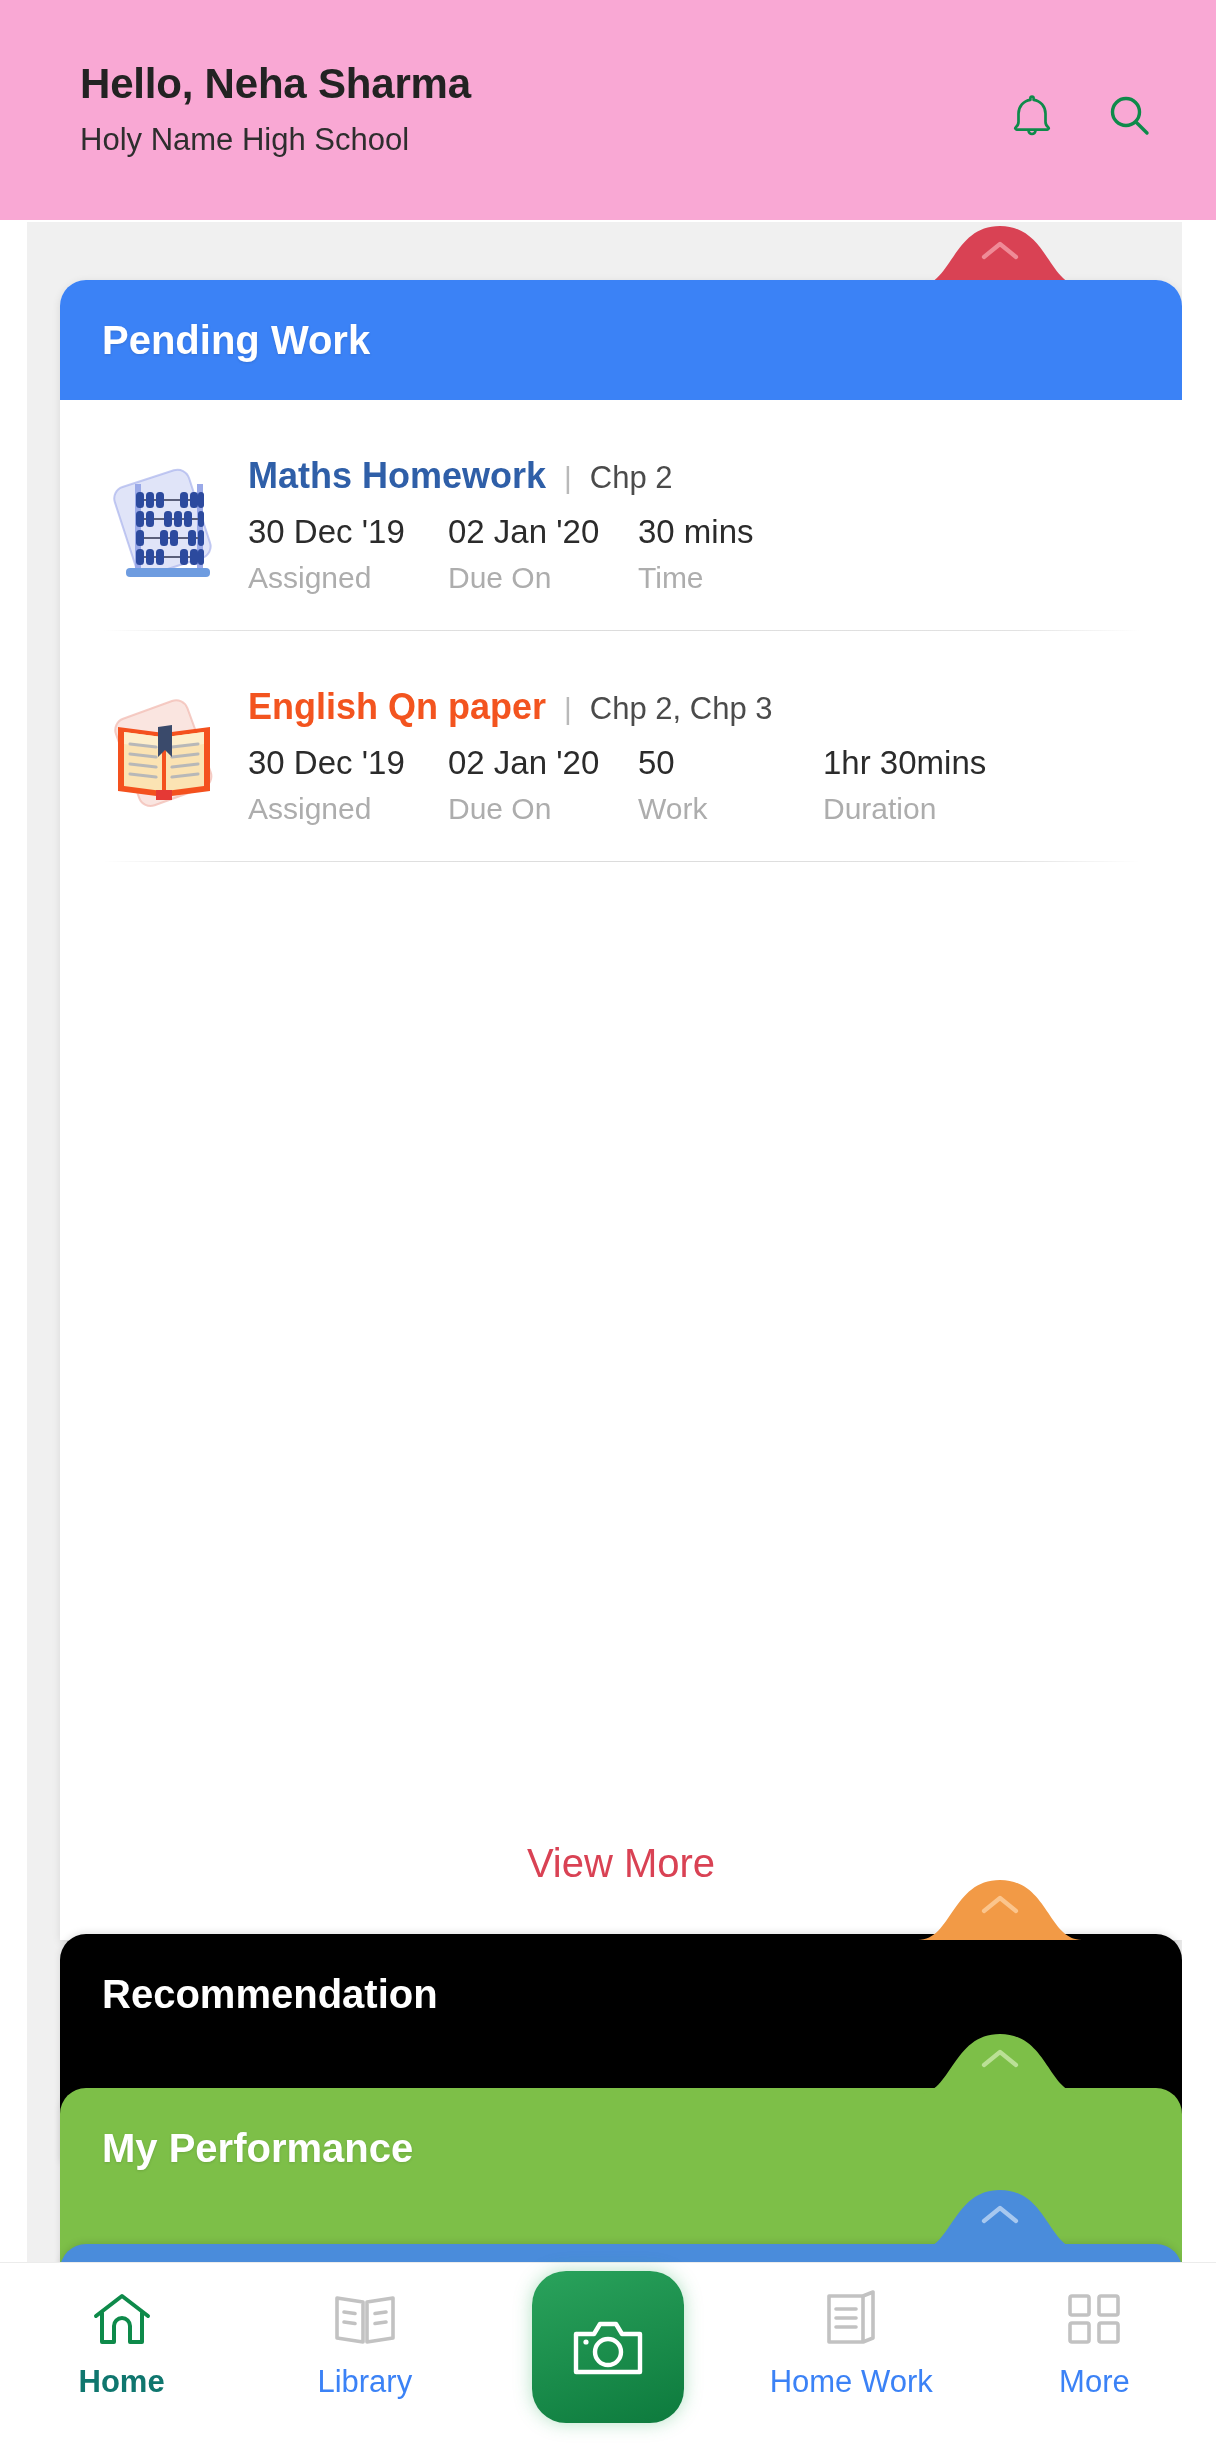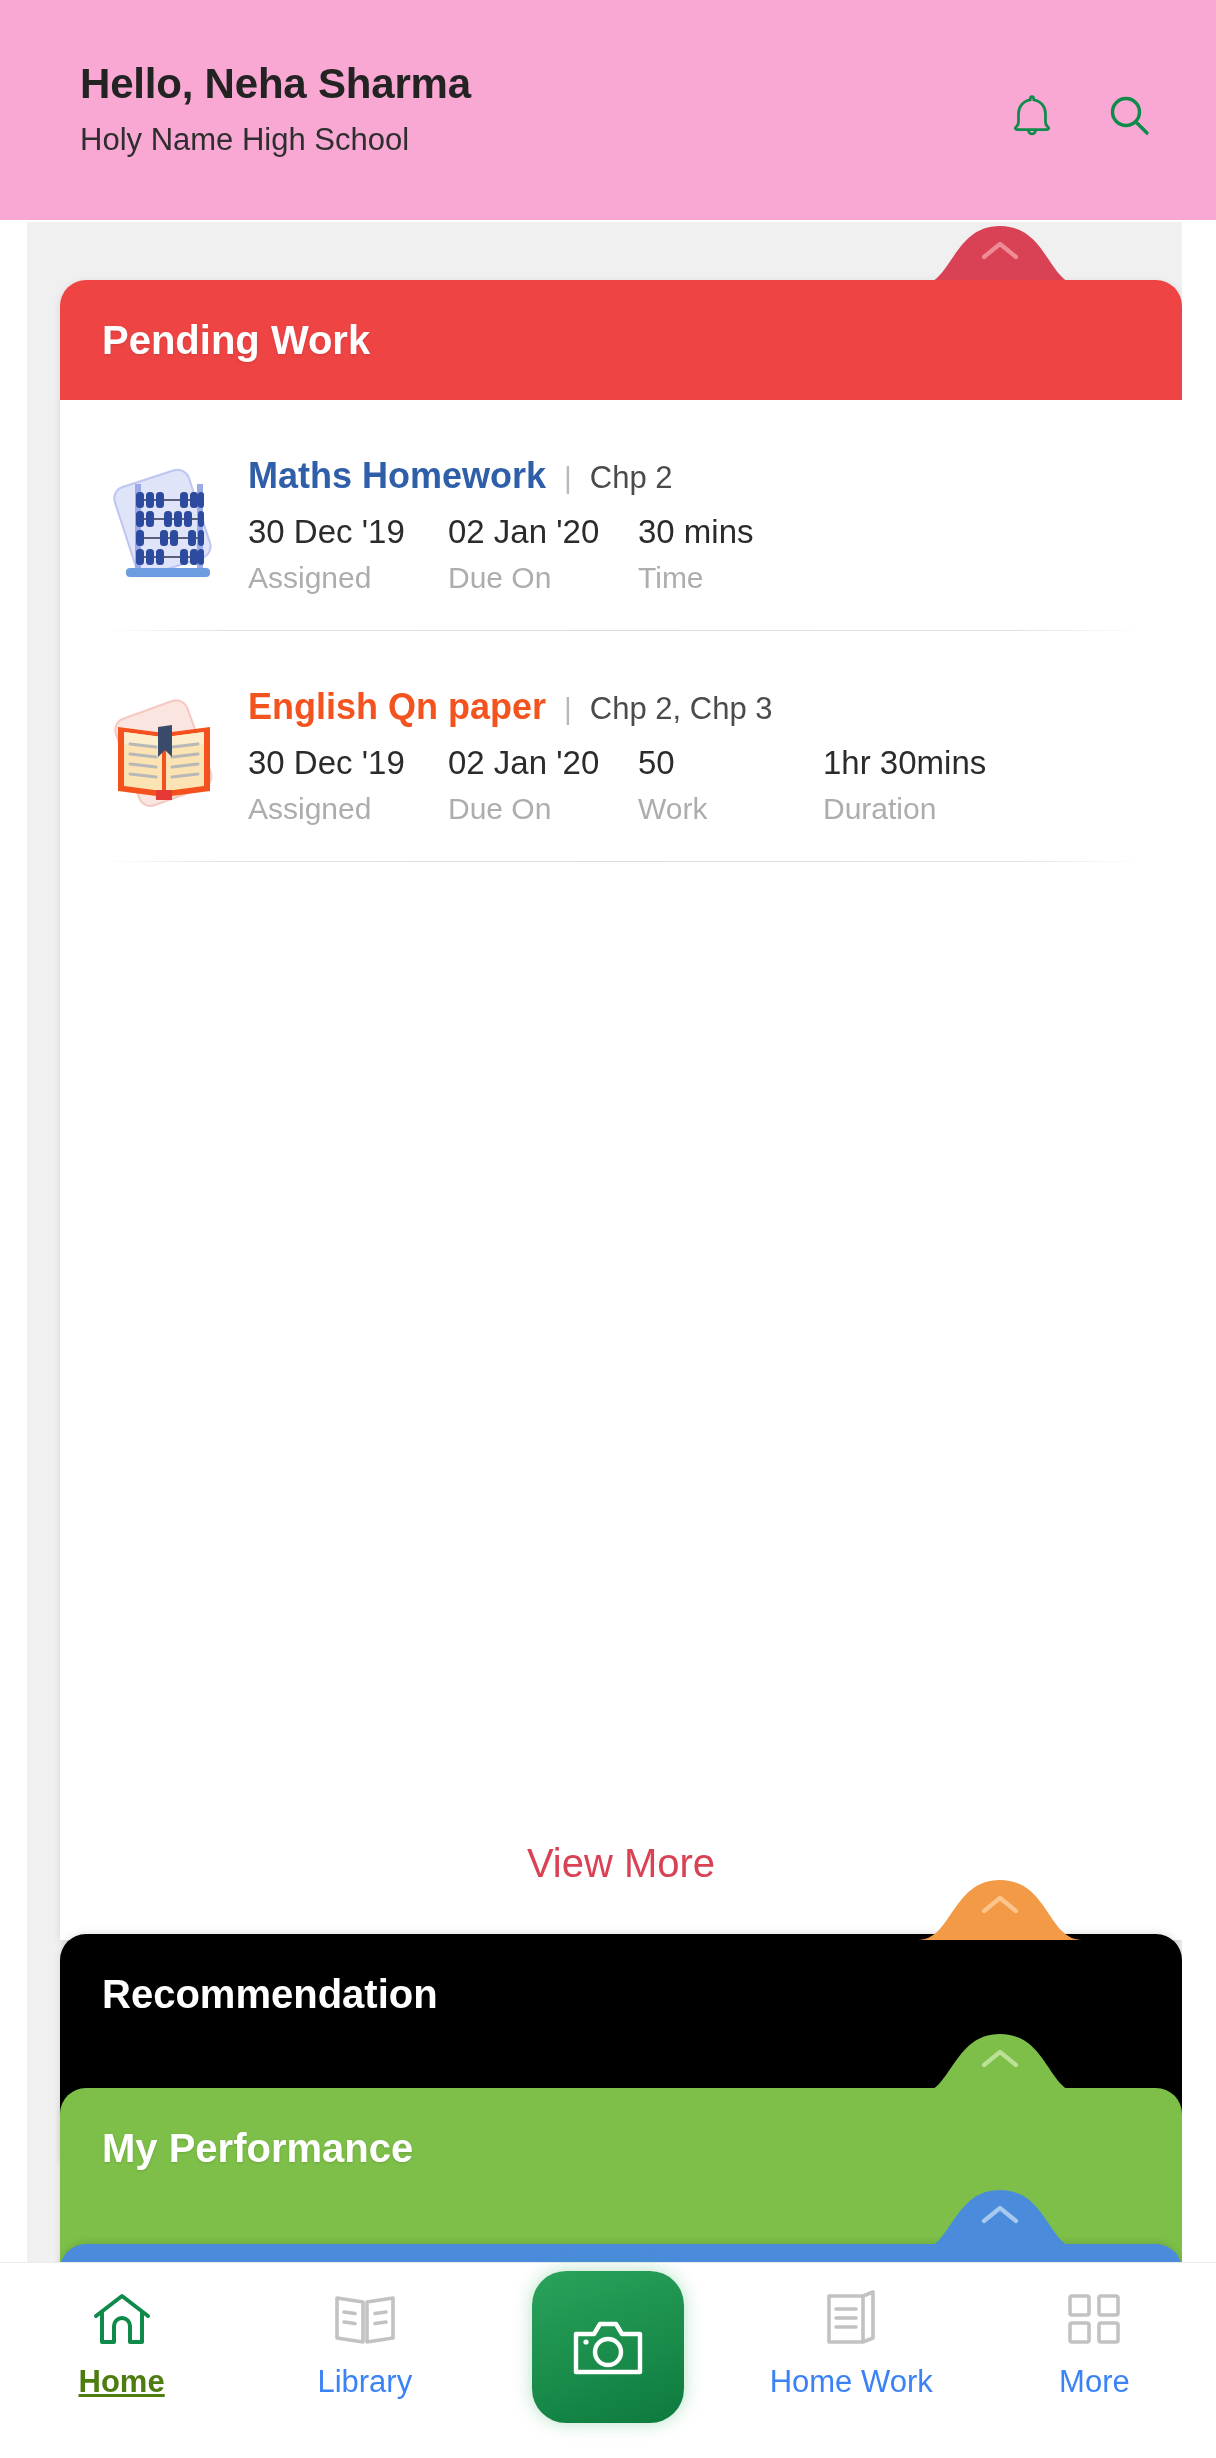--- a/index.html
+++ b/index.html
@@ -84,21 +84,21 @@
   .notch .chev svg { display: inline-block; width: 40px; height: 26px; }
 
   
   #card-pending {
     top: 58px;
     height: 1660px;
     background: #ffffff;
     box-shadow: 0 2px 9px rgba(0,0,0,0.10);
     border-radius: 26px 26px 0 0;
   }
-  #card-pending .card-head { background: #ef4444; }
+  #card-pending .card-head { background: #3b82f6; }
 
   #pending-body {
     position: absolute; left: 0; top: 120px;
     width: 1122px; height: 1540px;
     background: #ffffff;
   }
 
   .work-row {
     position: relative;
     margin: 0 42px;
@@ -181,21 +181,21 @@
     padding-top: 24px;
     cursor: pointer;
   }
   .nav-icon { height: 64px; display: flex; align-items: center; justify-content: center; }
   .nav-icon svg { display: block; }
   .nav-label {
     margin-top: 14px;
     font-size: 31px; line-height: 1.1;
     white-space: nowrap;
   }
-  .nav-item.active .nav-label { color: #4d7c0f; font-weight: bold; text-decoration: underline; }
+  .nav-item.active .nav-label { color: #0f766e; font-weight: bold; }
   .nav-item.inactive .nav-label { color: #3b82f6; }
 
   .nav-item.camera {
     padding-top: 0;
     justify-content: flex-start;
   }
   #camera-button {
     margin-top: 8px;
     width: 152px; height: 152px;
     border-radius: 34px;

